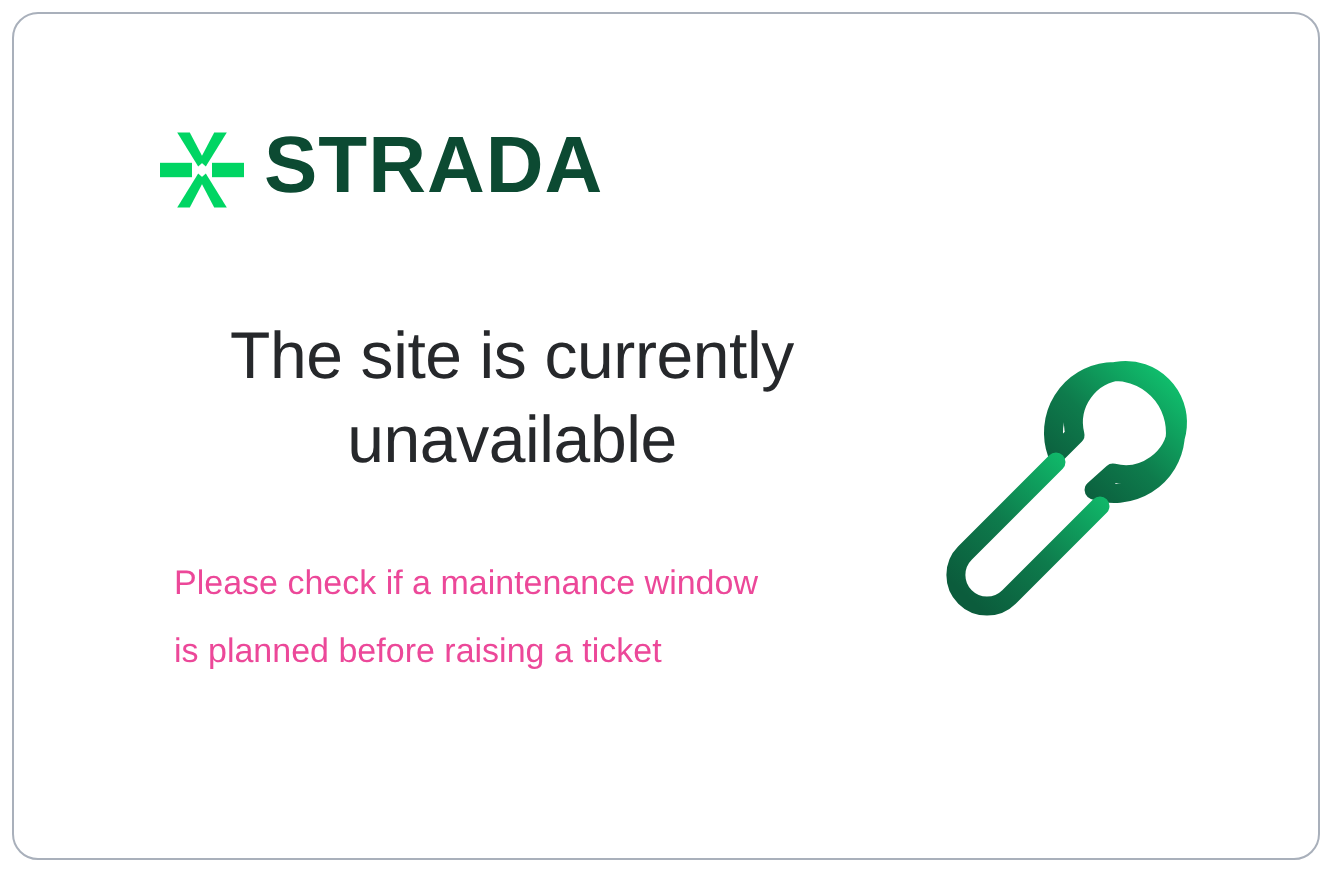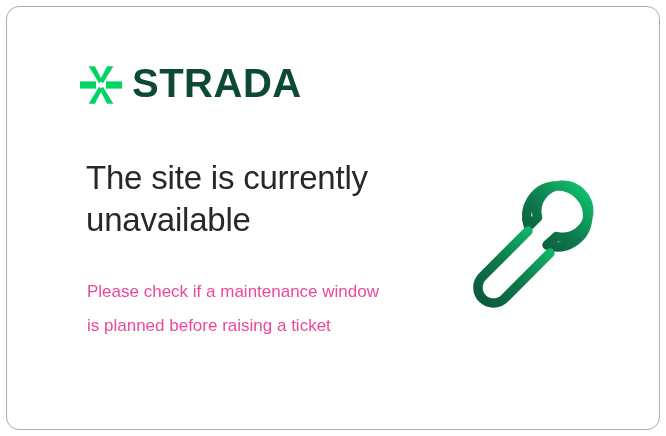--- a/index.html
+++ b/index.html
@@ -67,20 +67,21 @@
     left: 79px;
     top: 150px;
     width: 340px;
     margin: 0;
     font-family: "Liberation Sans", sans-serif;
     font-size: 33px;
     font-weight: 500;
     line-height: 42px;
     letter-spacing: -0.2px;
     color: #26282b;
+    text-align: center;
   }
 
   
   .body-copy {
     position: absolute;
     left: 80px;
     top: 268px;
     width: 300px;
     margin: 0;
     font-family: "Liberation Sans", sans-serif;

